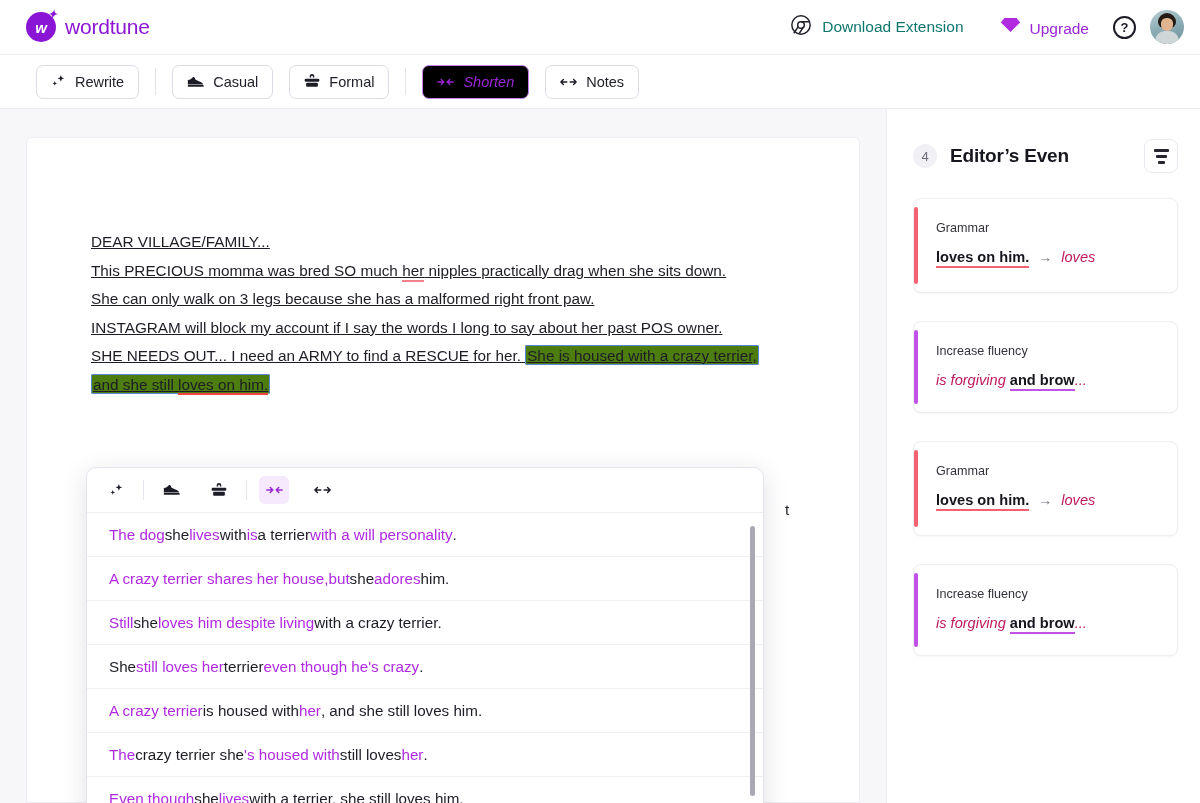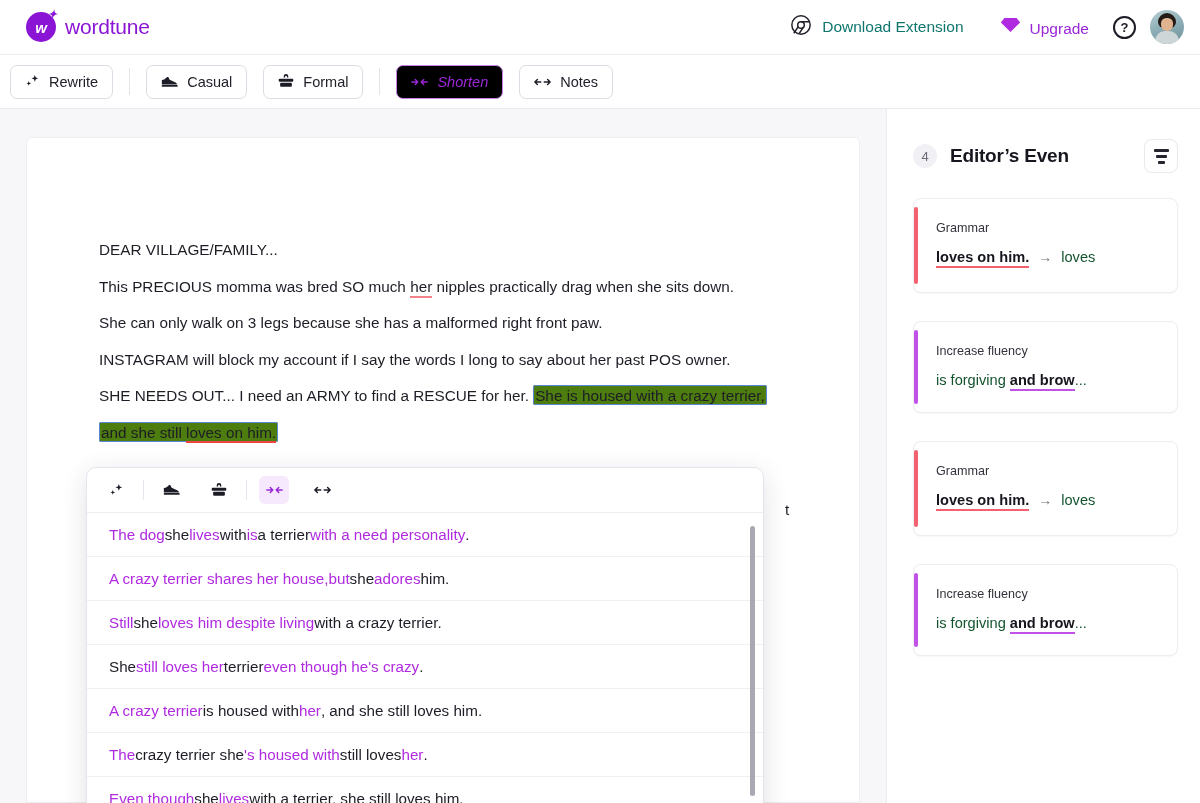--- a/index.html
+++ b/index.html
@@ -58,21 +58,21 @@
   }
   .avatar .body {
     position:absolute; left:5px; bottom:0; width:24px; height:13px;
     background:#cfd6d8; border-radius:10px 10px 0 0;
   }
 
   
   .actionbar {
     position: absolute; top: 55px; left: 0; width: 1200px; height: 54px;
     background: #fff; border-bottom: 1px solid #e9e9ef;
-    display: flex; align-items: center; padding-left: 10px; gap: 2px;
+    display: flex; align-items: center; padding-left: 36px; gap: 2px;
   }
   .abtn {
     display: flex; align-items: center; gap: 9px; height: 34px;
     border: 1px solid #dcdce4; border-radius: 7px; background: #fff;
     padding: 0 14px; font-size: 14.5px; color: #21212b; cursor: pointer;
     white-space: nowrap;
   }
   .abtn.active { border-color: #c680ea; background: #000000; color: #9b26d6; font-style: italic; }
   .abtn .glyph { font-size: 14px; line-height: 1; display:flex; }
   .divider-v { width: 1px; height: 27px; background: #e3e3ea; margin: 0 14px; }
@@ -84,21 +84,21 @@
     background: #f7f7fa;
   }
   .doc {
     position: absolute; top: 28px; left: 26px; width: 834px; height: 666px;
     background: #fff; border: 1px solid #eeeef2; border-radius: 6px 6px 0 0;
   }
   .doc-text {
     position: absolute; top: 90px; left: 64px; width: 730px;
     font-size: 15.3px; line-height: 28.5px; color: #1d1d26;
   }
-  .doc-text p { margin: 8px; white-space: nowrap; }
+  .doc-text p { margin: 0; white-space: nowrap; text-decoration: underline; }
   .err-red { border-bottom: 2px solid #f2838c; padding-bottom: 1px; }
   .sel {
     background: #4d7c0f; border: 1px solid #5b86d6; padding: 1px 1px 0 1px;
     border-radius: 2px;
   }
   .sel-red { border-bottom: 2px solid #ef4444; }
   .ghost-t {
     position: absolute; top: 358px; left: 758px;
     font-size: 15.3px; color: #1d1d26; line-height: 28.5px;
   }
@@ -169,21 +169,21 @@
     border-radius: 8px; padding: 22px 18px 24px 22px; cursor: pointer;
     box-shadow: 0 1px 2px rgba(30,25,60,.04);
   }
   .note-card .bar {
     position: absolute; left: 0; top: 8px; bottom: 8px; width: 4px; border-radius: 3px;
   }
   .note-type { font-size: 12.6px; color: #33333d; margin-bottom: 14px; }
   .note-body { font-size: 14.6px; color: #8d8d99; display: flex; align-items: baseline; gap: 9px; white-space: nowrap;}
   .note-from-g { color: #16161e; font-weight: 700; border-bottom: 2.5px solid #f1616f; padding-bottom:1px; }
   .note-from-f { color: #16161e; font-weight: 700; border-bottom: 2.5px solid #c152e8; padding-bottom:1px; }
-  .note-dim { color: #14532d; }
+  .note-dim { color: #be185d; font-style: italic; }
   .note-arrow { color: #6e6e7a; font-size: 14px; }
 </style>
 </head>
 <body>
 
 <div class="app">
 
   <div class="topbar">
     <div class="brand">
       <div class="brand-logo">
@@ -343,21 +343,21 @@
       </div>
 
       <div class="sugg-list" id="sugg-list">
           <div class="sugg">
             <span class="hl">The dog</span>
             <span> she </span>
             <span class="hl">lives</span>
             <span> with </span>
             <span class="hl">is</span>
             <span> a terrier </span>
-            <span class="hl">with a need personality</span>
+            <span class="hl">with a will personality</span>
             <span>.</span>
           </div>
           <div class="sugg">
             <span class="hl">A crazy terrier shares her house,</span>
             <span class="hl"> but</span>
             <span> she </span>
             <span class="hl">adores</span>
             <span> him.</span>
           </div>
           <div class="sugg">

